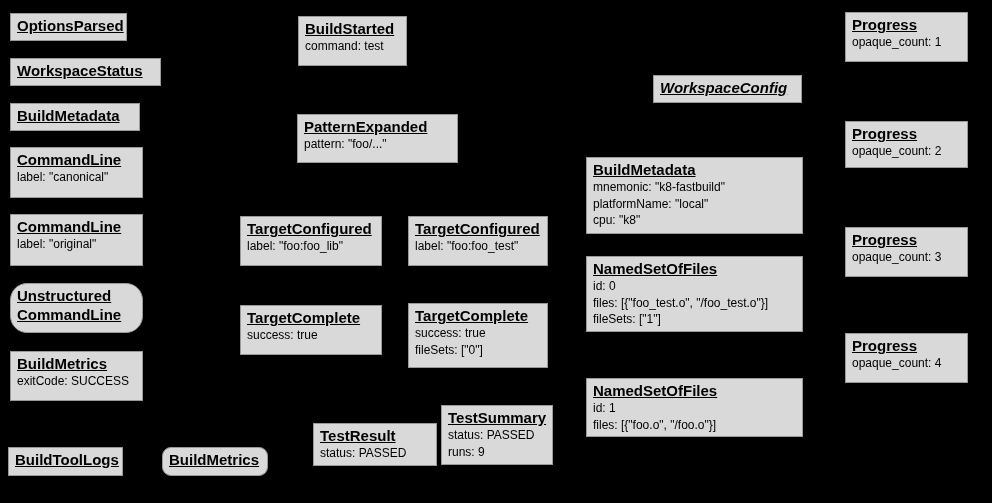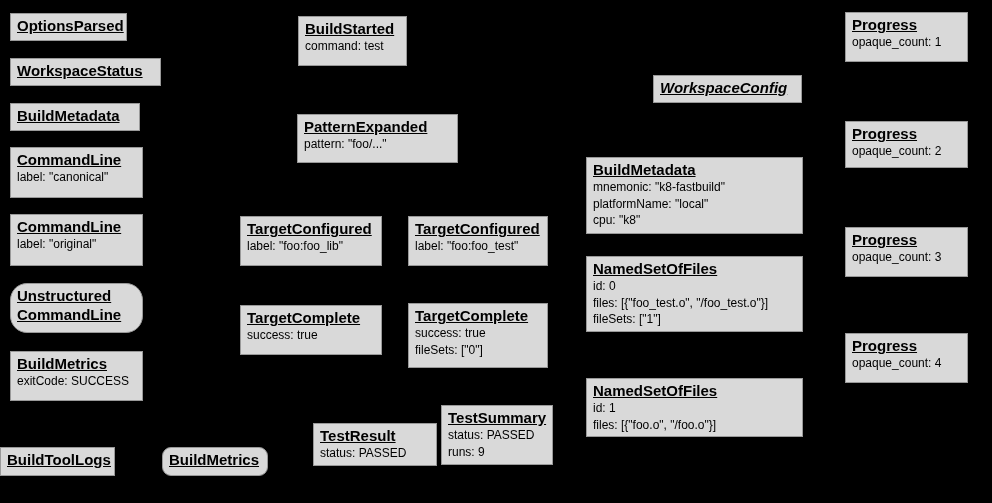--- a/index.html
+++ b/index.html
@@ -61,21 +61,21 @@
 
   <div class="node" style="left:10px; top:283px; width:133px; min-height:50px;border-radius:17px;">
     <div class="node-title">Unstructured CommandLine</div>
   </div>
 
   <div class="node" style="left:10px; top:351px; width:133px; min-height:50px;">
     <div class="node-title">BuildMetrics</div>
     <div class="node-line">exitCode: SUCCESS</div>
   </div>
 
-  <div class="node" style="left:0; top:447px; width:115px; min-height:29px;text-decoration:underline;">
+  <div class="node" style="left:8px; top:447px; width:115px; min-height:29px;text-decoration:underline;">
     <div class="node-title">BuildToolLogs</div>
   </div>
 
   <div class="node" style="left:162px; top:447px; width:106px; min-height:29px;border-radius:9px;">
     <div class="node-title">BuildMetrics</div>
   </div>
 
   <div class="node" style="left:298px; top:16px; width:109px; min-height:50px;">
     <div class="node-title">BuildStarted</div>
     <div class="node-line">command: test</div>

